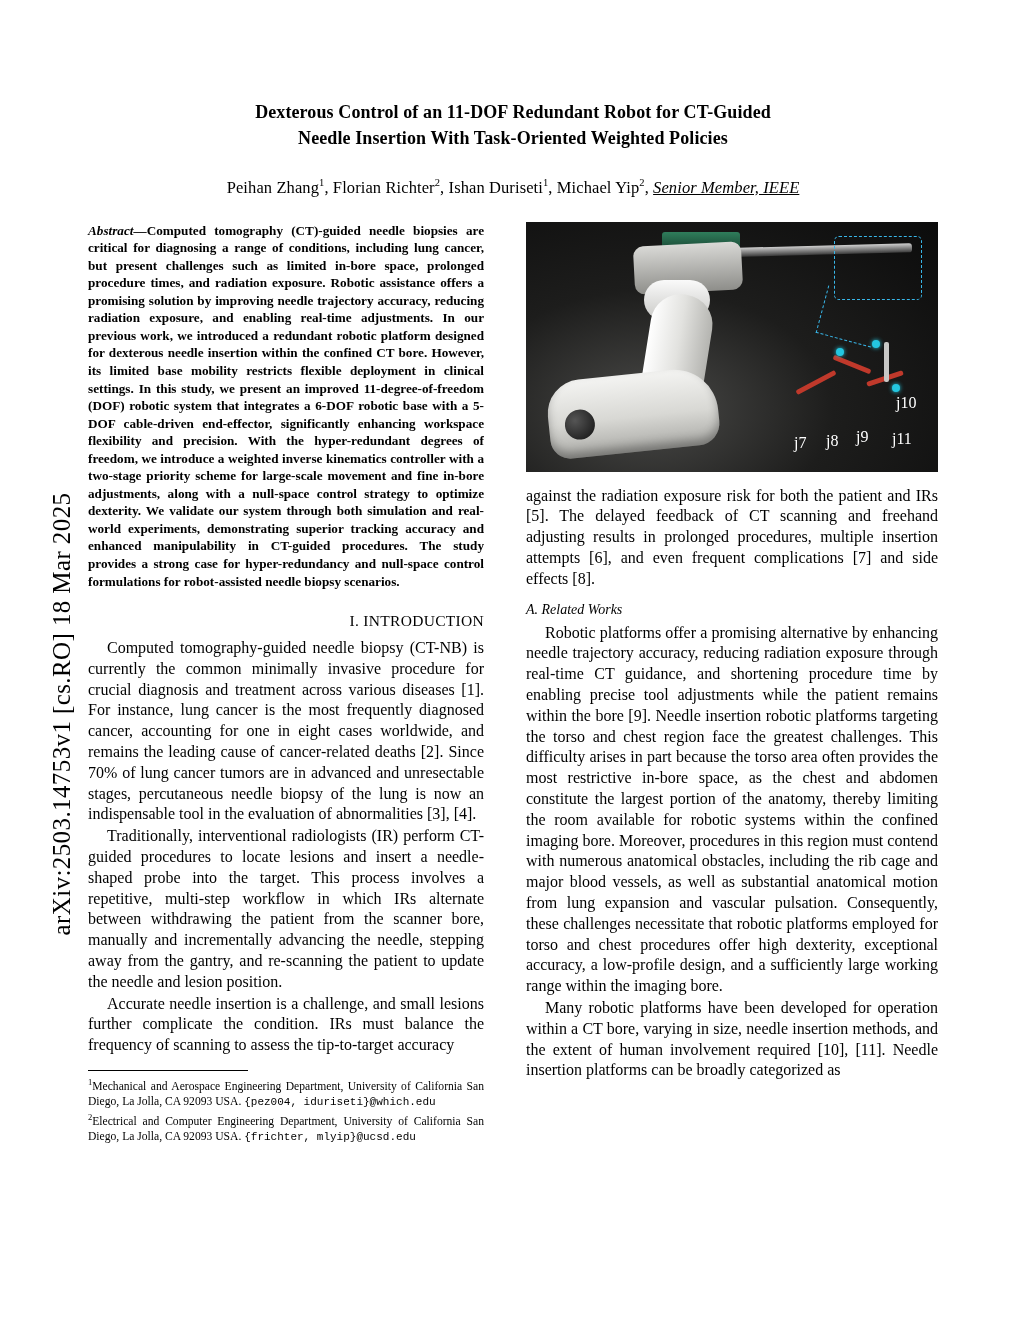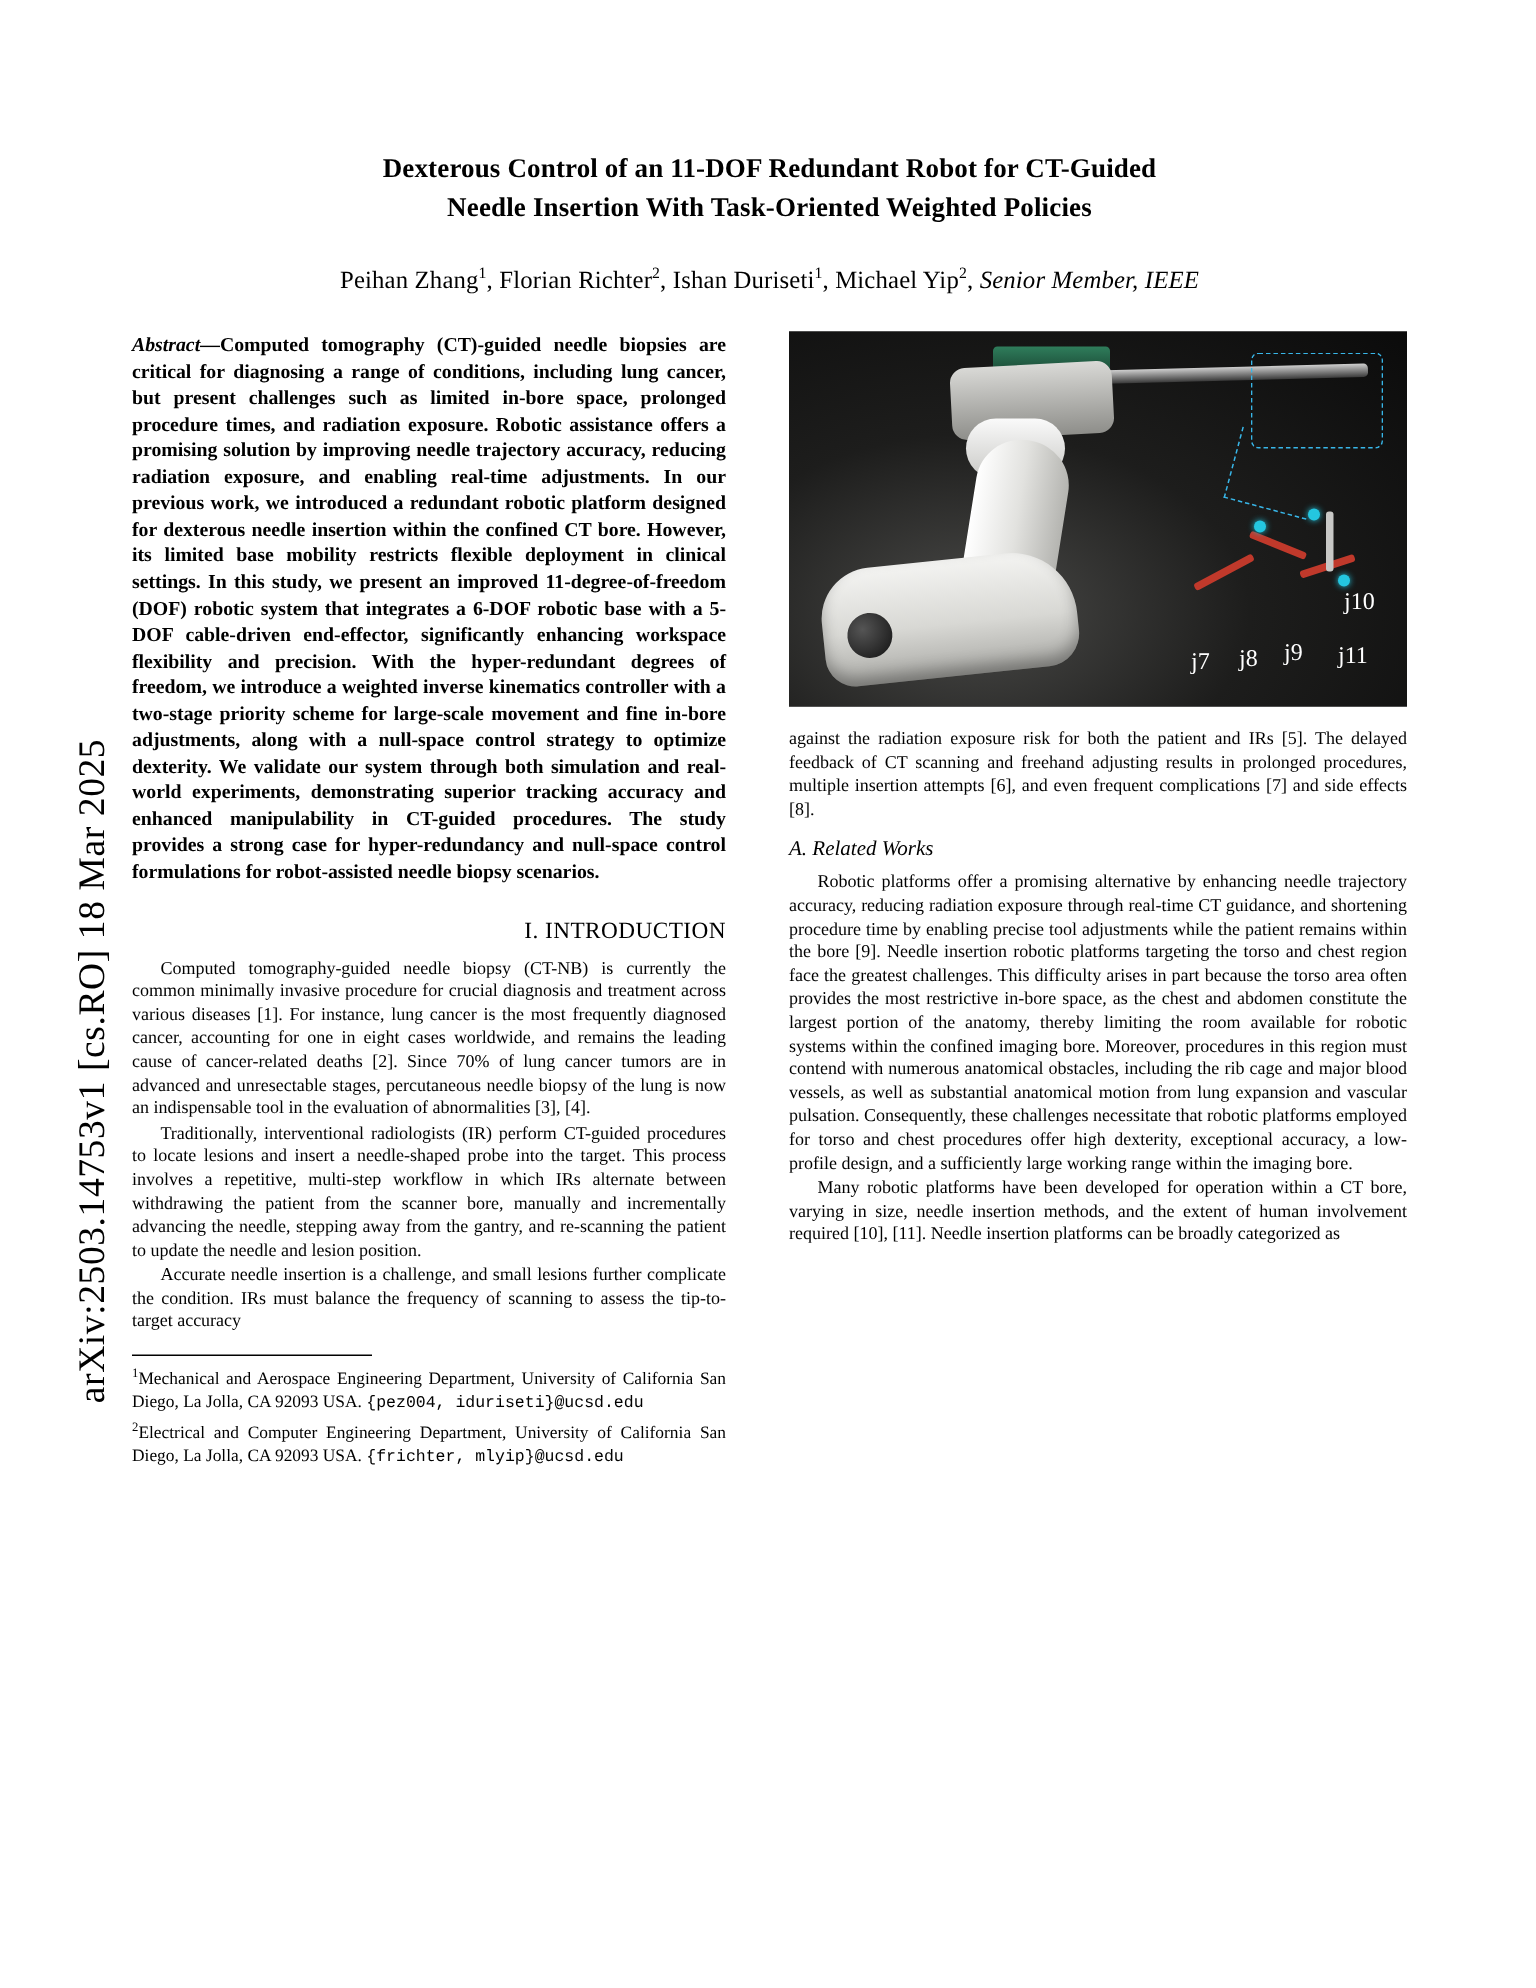--- a/index.html
+++ b/index.html
@@ -50,21 +50,21 @@
     width: 790px;
   }
 
   .authors {
     text-align: center;
     font-size: 16.5px;
     margin-top: 26px;
     letter-spacing: 0.1px;
   }
   .authors sup { font-size: 10.5px; vertical-align: super; }
-  .authors .ital { font-style: italic; }
+  .authors .ital { font-style: italic; text-decoration: underline; }
 
   .columns {
     display: flex;
     margin-top: 24px;
     gap: 42px;
   }
   .col {
     width: 412px;
   }
 
@@ -88,21 +88,21 @@
     margin: 22px 0 8px 0;
     letter-spacing: 0.3px;
   }
   .subsec-head {
     font-size: 14px;
     font-style: italic;
     margin: 12px 0 5px 0;
   }
 
   p.body {
-    font-size: 12px;
+    font-size: 16px;
     line-height: 1.30;
     text-align: justify;
     text-justify: inter-word;
     hyphens: auto;
     margin: 0 0 1px 0;
     text-indent: 19px;
   }
   p.body.noindent { text-indent: 0; }
 
   .figure-box {
@@ -264,21 +264,21 @@
         <div class="sec-head">I. INTRODUCTION</div>
 
         <p class="body">Computed tomography-guided needle biopsy (CT-NB) is currently the common minimally invasive procedure for crucial diagnosis and treatment across various diseases [1]. For instance, lung cancer is the most frequently diagnosed cancer, accounting for one in eight cases worldwide, and remains the leading cause of cancer-related deaths [2]. Since 70% of lung cancer tumors are in advanced and unresectable stages, percutaneous needle biopsy of the lung is now an indispensable tool in the evaluation of abnormalities [3], [4].</p>
         <p class="body">Traditionally, interventional radiologists (IR) perform CT-guided procedures to locate lesions and insert a needle-shaped probe into the target. This process involves a repetitive, multi-step workflow in which IRs alternate between withdrawing the patient from the scanner bore, manually and incrementally advancing the needle, stepping away from the gantry, and re-scanning the patient to update the needle and lesion position.</p>
         <p class="body">Accurate needle insertion is a challenge, and small lesions further complicate the condition. IRs must balance the frequency of scanning to assess the tip-to-target accuracy</p>
 
         <div class="footnote-rule"></div>
 
         <p class="footnote">
           <sup>1</sup><span>Mechanical and Aerospace Engineering Department, University of California San Diego, La Jolla, CA 92093 USA.</span>
-          <span class="mono">{pez004, iduriseti}@ucsd.edu</span>
+          <span class="mono">{pez004, iduriseti}@which.edu</span>
         </p>
         <p class="footnote">
           <sup>2</sup><span>Electrical and Computer Engineering Department, University of California San Diego, La Jolla, CA 92093 USA.</span>
           <span class="mono">{frichter, mlyip}@ucsd.edu</span>
         </p>
       </div>
 
       <div class="col">
 
         <div class="figure-box">

